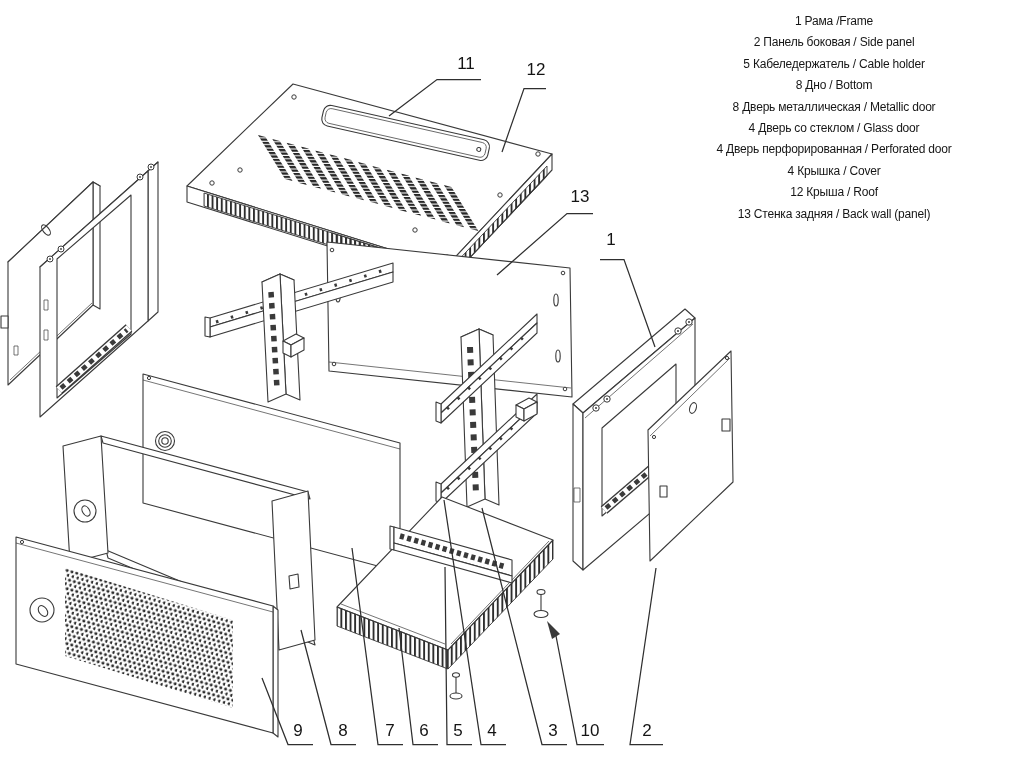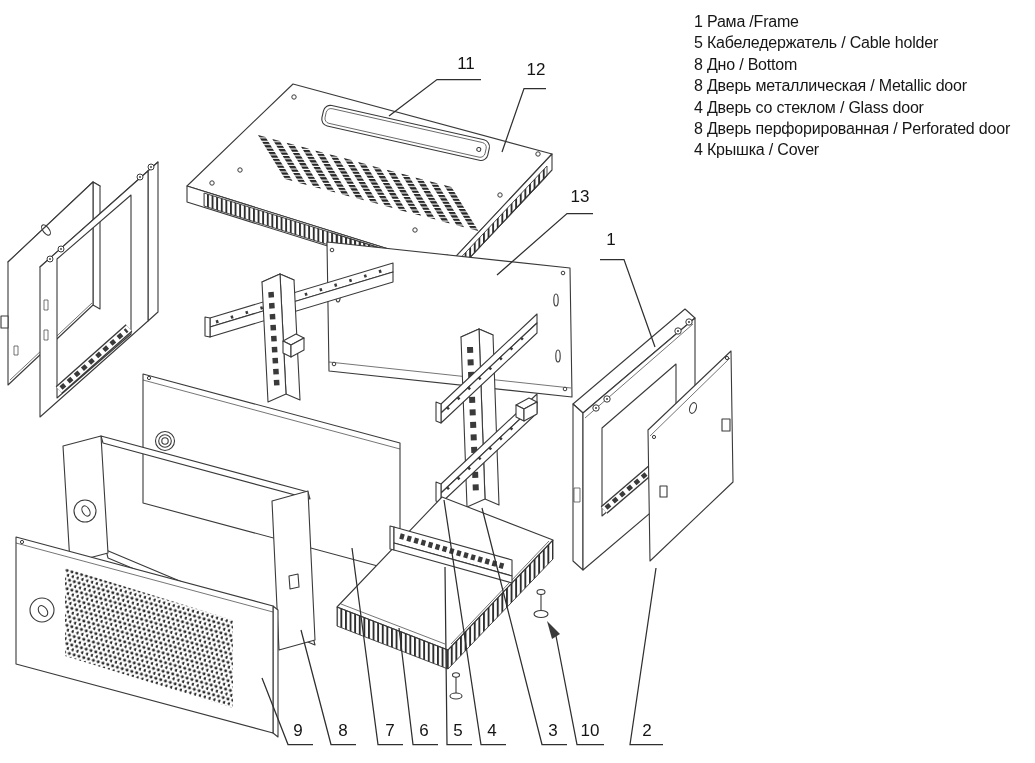--- a/index.html
+++ b/index.html
@@ -10,22 +10,22 @@
   .f   {fill:#fff;stroke:#3a3a3a;stroke-width:1.1;stroke-linejoin:round;}
   .ln  {fill:none;stroke:#3a3a3a;stroke-width:1.1;stroke-linejoin:round;}
   .thin{stroke-width:0.7;}
   .scr {fill:#fff;stroke:#3a3a3a;stroke-width:1;}
   .dot {fill:#3a3a3a;stroke:none;}
   .slitband{fill:url(#slits);stroke:#3a3a3a;stroke-width:0.9;}
   .perfF{fill:url(#perf);stroke:none;}
   .lead{fill:none;stroke:#2f2f2f;stroke-width:1.25;}
   .lbl {font:17px "Liberation Sans",sans-serif;fill:#141414;text-anchor:middle;}
   
-  #legend{position:absolute;left:694px;top:11px;width:324px;color:#161616;
-          font-size:16px;line-height:21.4px;letter-spacing:-0.2px;white-space:nowrap;}
+  #legend{position:absolute;left:672px;top:11px;width:324px;color:#161616;
+          font-size:12px;line-height:21.4px;letter-spacing:-0.2px;white-space:nowrap;text-align:center;}
 </style>
 </head>
 <body>
 
 <div id="stage">
 
 <svg width="1035" height="763" viewBox="0 0 1035 763">
   <defs>
     <pattern id="slits" width="4.6" height="24" patternUnits="userSpaceOnUse">
       <rect width="1.9" height="24" fill="#2d2d2d"></rect>
@@ -273,21 +273,24 @@
     <text class="lbl" x="458" y="736">5</text>
     <text class="lbl" x="492" y="736">4</text>
     <text class="lbl" x="553" y="736">3</text>
     <text class="lbl" x="590" y="736">10</text>
     <text class="lbl" x="647" y="736">2</text>
   </g>
 </svg>
 
 <div id="legend">
   <div>1 Рама /Frame</div>
+  <div>2 Панель боковая / Side panel</div>
   <div>5 Кабеледержатель / Cable holder</div>
   <div>8 Дно / Bottom</div>
   <div>8 Дверь металлическая / Metallic door</div>
   <div>4 Дверь со стеклом / Glass door</div>
-  <div>8 Дверь перфорированная / Perforated door</div>
+  <div>4 Дверь перфорированная / Perforated door</div>
   <div>4 Крышка / Cover</div>
+  <div>12 Крыша / Roof</div>
+  <div>13 Стенка задняя / Back wall (panel)</div>
 </div>
 
 </div>
 
 </body></html>

